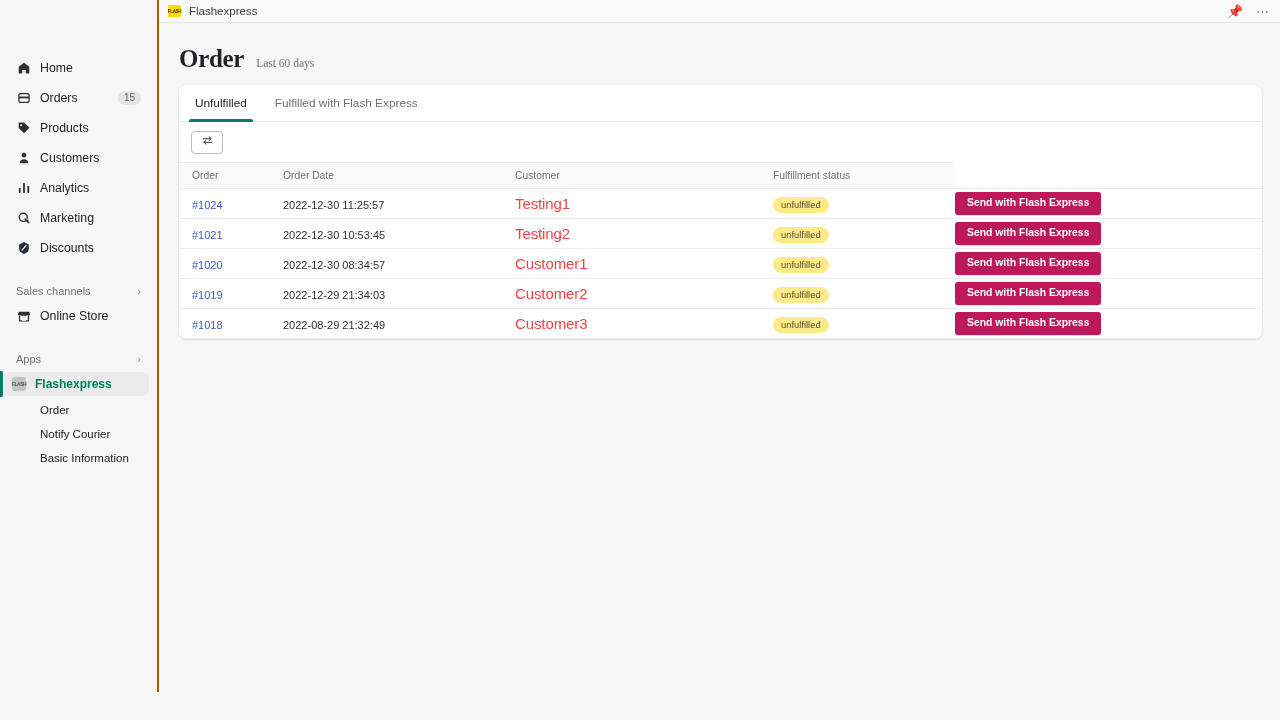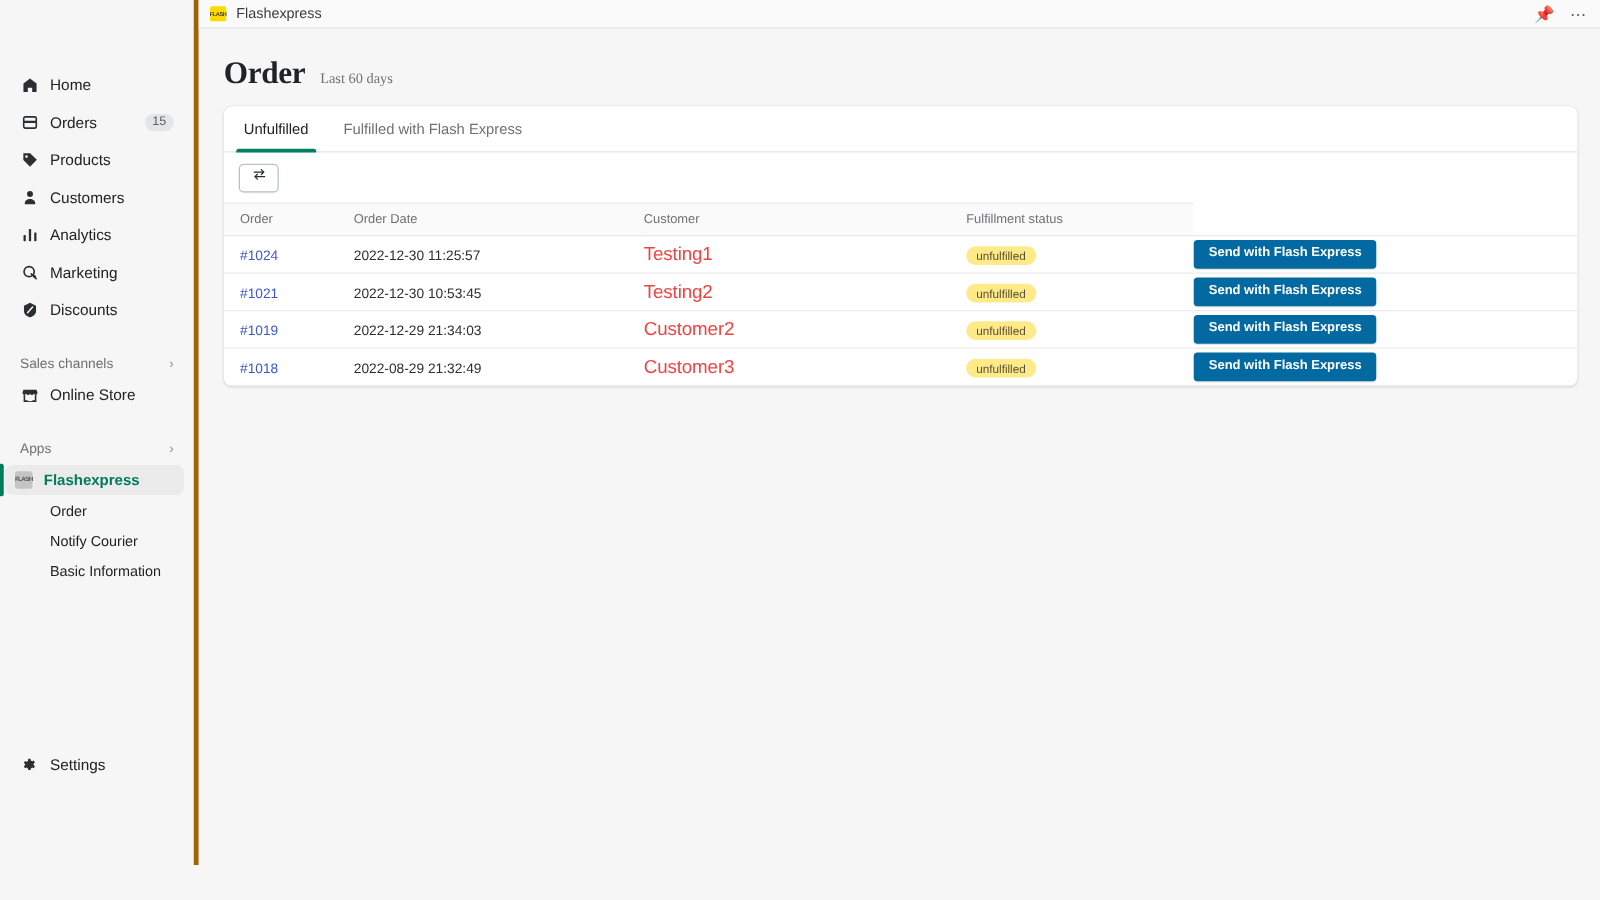--- a/index.html
+++ b/index.html
@@ -10,21 +10,21 @@
     background: #f6f6f7;
     color: #202223;
     -webkit-font-smoothing: antialiased;
   }
   #app { position: relative; width: 1280px; height: 720px; display: flex; }
 
   
   .sidebar {
     width: 159px; height: 692px;
     background: #f6f6f7;
-    border-right: 4px solid #a16207;
+    border-right: 2px solid #a16207;
     position: relative;
     flex: 0 0 159px;
     padding-top: 56px;
   }
   .nav-item {
     display: flex; align-items: center;
     height: 24px; margin: 0 8px 6px 8px;
     padding: 0 8px; border-radius: 6px;
     font-size: 12.3px; color: #202223;
     cursor: pointer; position: relative;
@@ -149,21 +149,21 @@
   .c-act    { width: auto; }
 
   .order-link { font-size: 11px; color: #3d58c8; text-decoration: none; cursor: pointer; }
   .order-date { font-size: 11px; color: #2b2f33; }
   .cust-name  { font-size: 15px; color: #ef4444; font-weight: 500; letter-spacing: -0.1px; }
   .badge {
     display:inline-block; background: #ffea8a; color: #595130;
     font-size: 9.4px; border-radius: 9px; padding: 3px 8px 3px 8px; line-height: 1;
   }
   .send-btn {
-    display:inline-block; background: #0369a1; color: #ffffff;
+    display:inline-block; background: #be185d; color: #ffffff;
     font-size: 10.4px; font-weight: 700; border: 0; border-radius: 3px;
     padding: 6px 12px; cursor: pointer; line-height: 1;
     box-shadow: 0 1px 0 rgba(0,0,0,0.10);
   }
 </style>
 </head>
 <body>
 
 <div id="app">
 
@@ -277,31 +277,20 @@
     <div class="sub-item">
       <span>Order</span>
     </div>
     <div class="sub-item">
       <span>Notify Courier</span>
     </div>
     <div class="sub-item">
       <span>Basic Information</span>
     </div>
 
-    <div class="settings-wrap">
-      <div class="nav-item">
-        <span class="ic">
-          <svg width="13" height="13" viewBox="0 0 20 20" fill="#2b2f33">
-              <path d="M10 6.5a3.5 3.5 0 1 0 0 7 3.5 3.5 0 0 0 0-7zm0 2a1.5 1.5 0 1 1 0 3 1.5 1.5 0 0 1 0-3z"></path>
-              <path d="M8.6 1.5h2.8l.4 2.1 1.6.9 2-.8 1.4 2.4-1.6 1.4v1.8l1.6 1.4-1.4 2.4-2-.8-1.6.9-.4 2.1H8.6l-.4-2.1-1.6-.9-2 .8-1.4-2.4 1.6-1.4V8.1L3.2 6.7l1.4-2.4 2 .8 1.6-.9.4-2.7z"></path>
-            </svg>
-        </span>
-        <span class="nav-label">Settings</span>
-      </div>
-    </div>
   </aside>
 
   <section class="main">
 
     <div class="topbar">
       <span class="tb-logo">
         <span>FLASH</span>
       </span>
       <span class="tb-title">Flashexpress</span>
       <span class="tb-right">
@@ -356,20 +345,27 @@
             <td class="c-act"><button class="send-btn">Send with Flash Express</button></td>
           </tr>
           <tr class="row">
             <td class="c-order"><a class="order-link">#1021</a></td>
             <td class="c-date"><span class="order-date">2022-12-30 10:53:45</span></td>
             <td class="c-cust"><span class="cust-name">Testing2</span></td>
             <td class="c-status"><span class="badge">unfulfilled</span></td>
             <td class="c-act"><button class="send-btn">Send with Flash Express</button></td>
           </tr>
           <tr class="row">
+            <td class="c-order"><a class="order-link">#1020</a></td>
+            <td class="c-date"><span class="order-date">2022-12-30 08:34:57</span></td>
+            <td class="c-cust"><span class="cust-name">Customer1</span></td>
+            <td class="c-status"><span class="badge">unfulfilled</span></td>
+            <td class="c-act"><button class="send-btn">Send with Flash Express</button></td>
+          </tr>
+          <tr class="row">
             <td class="c-order"><a class="order-link">#1019</a></td>
             <td class="c-date"><span class="order-date">2022-12-29 21:34:03</span></td>
             <td class="c-cust"><span class="cust-name">Customer2</span></td>
             <td class="c-status"><span class="badge">unfulfilled</span></td>
             <td class="c-act"><button class="send-btn">Send with Flash Express</button></td>
           </tr>
           <tr class="row">
             <td class="c-order"><a class="order-link">#1018</a></td>
             <td class="c-date"><span class="order-date">2022-08-29 21:32:49</span></td>
             <td class="c-cust"><span class="cust-name">Customer3</span></td>

